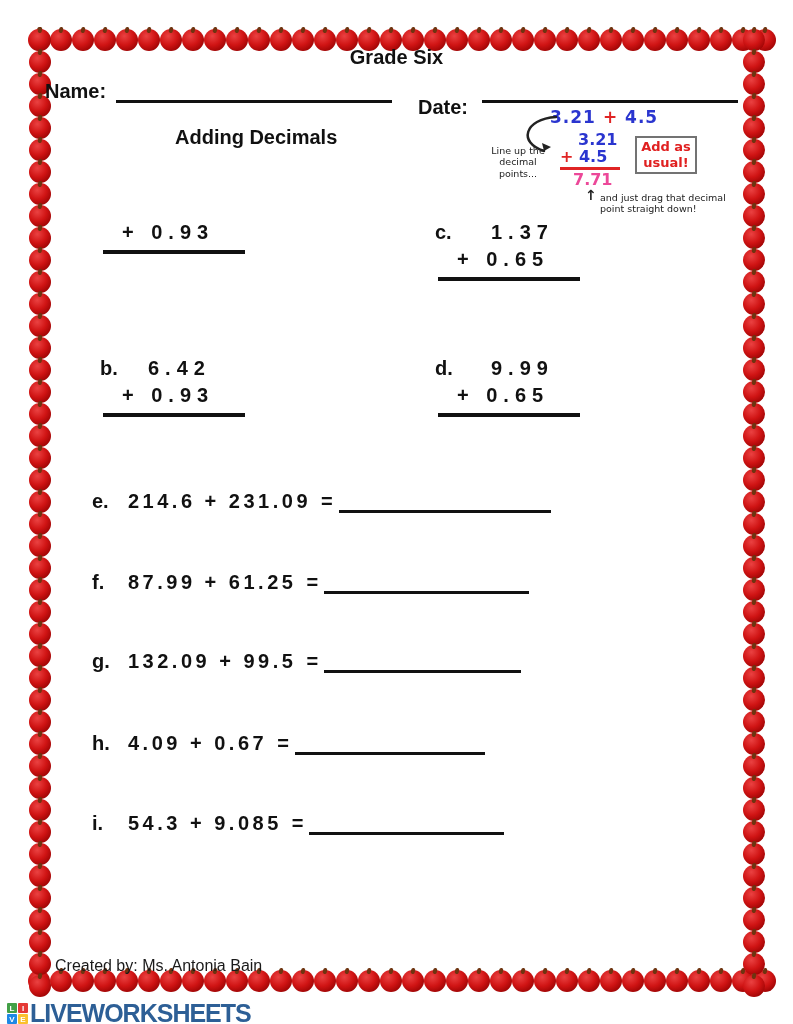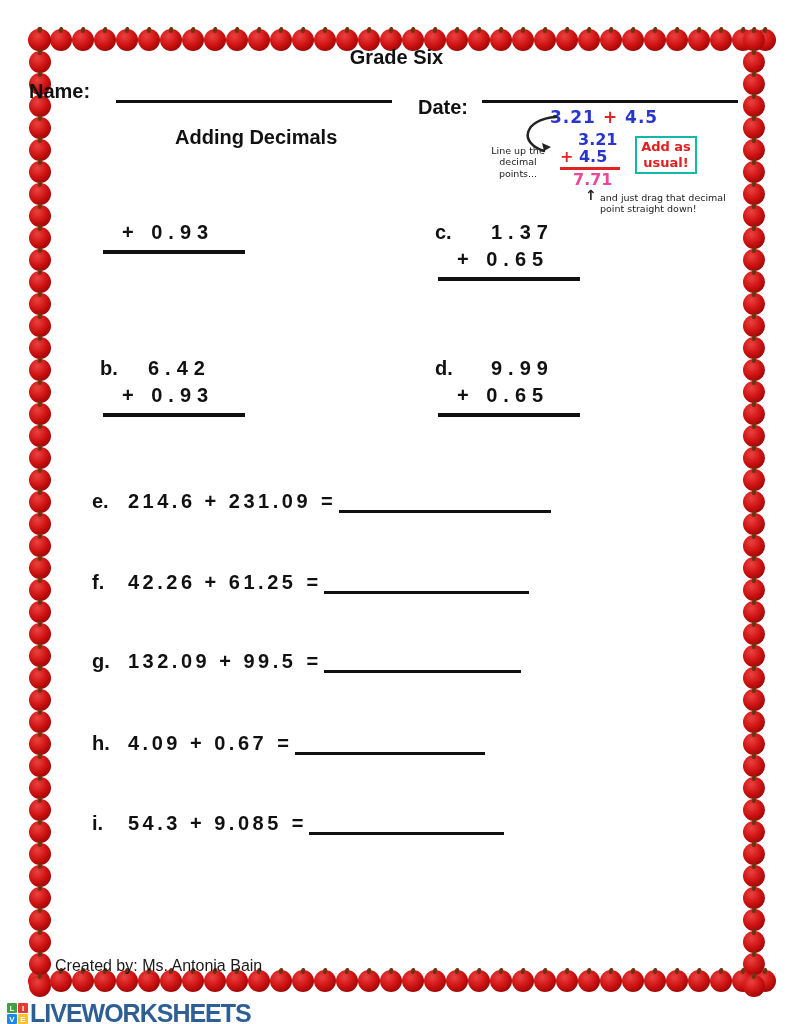--- a/index.html
+++ b/index.html
@@ -30,21 +30,21 @@
   
   .example{position:absolute;left:478px;top:103px;width:260px;height:120px;font-family:"DejaVu Sans",sans-serif;}
   .ex-inline{position:absolute;left:72px;top:4px;font-size:17px;font-weight:bold;letter-spacing:1px;}
   .ex-note1{position:absolute;left:2px;top:42px;width:76px;font-size:9.5px;line-height:1.2;
     text-align:center;color:#222;}
   .ex-arrow-svg{position:absolute;left:38px;top:10px;}
   .ex-stack{position:absolute;left:82px;top:28px;width:62px;font-size:16px;font-weight:bold;line-height:17px;}
   .ex-stack .r1{padding-left:18px;}
   .ex-line{height:0;border-top:3px solid #e02424;margin:2px 0 1px 0;width:60px;}
   .ex-result{padding-left:13px;}
-  .ex-badge{position:absolute;left:157px;top:33px;width:58px;height:34px;border:2px solid #14b8a6;
+  .ex-badge{position:absolute;left:157px;top:33px;width:58px;height:34px;border:2px solid #737373;
     display:flex;align-items:center;justify-content:center;text-align:center;
     font-size:13px;line-height:1.2;font-weight:bold;color:#e02020;}
   .ex-up{position:absolute;left:107px;top:84px;font-size:14px;font-weight:bold;color:#222;}
   .ex-note2{position:absolute;left:122px;top:89px;width:128px;font-size:9.5px;line-height:1.2;color:#222;}
   .ink-blue{color:#2a35cf;} .ink-red{color:#e02424;} .ink-purple{color:#ec4899;}
 
   
   .vprob{position:absolute;width:150px;font-size:20px;font-weight:bold;line-height:27px;}
   .vprob .row1 .plabel{display:inline-block;width:48px;letter-spacing:0;}
   .vprob.colcd .row1 .plabel{width:56px;}
@@ -234,21 +234,21 @@
       <div class="apple"></div>
       <div class="apple"></div>
       <div class="apple"></div>
       <div class="apple"></div>
       <div class="apple"></div>
       <div class="apple"></div>
     </div>
 
   <div class="grade-title">Grade Six</div>
 
-  <span class="lbl" style="left:29px;top:80px;">Name:</span>
+  <span class="lbl" style="left:45px;top:80px;">Name:</span>
   <div class="rule" style="left:116px;top:100px;width:276px;"></div>
   <span class="lbl" style="left:418px;top:96px;">Date:</span>
   <div class="rule" style="left:482px;top:100px;width:256px;"></div>
 
   <div class="ws-title">Adding Decimals</div>
 
   <div class="example">
     <div class="ex-inline">
       <span class="ink-blue">3.21</span>
       <span class="ink-red">+</span>
@@ -293,21 +293,21 @@
   <div class="vprob colcd" style="left:435px;top:355px;">
     <div class="row1"><span class="plabel">d.</span><span class="num">9.99</span></div>
     <div class="row2 num">+ 0.65</div>
     <div class="vp-line"></div>
   </div>
 
   <div class="hprob" style="top:490px;">
     <span class="plabel">e.</span><span class="expr">214.6 + 231.09</span><span class="eq">=</span><span class="ans-line" style="width:212px;"></span>
   </div>
   <div class="hprob" style="top:571px;">
-    <span class="plabel">f.</span><span class="expr">42.26 + 61.25</span><span class="eq">=</span><span class="ans-line" style="width:205px;"></span>
+    <span class="plabel">f.</span><span class="expr">87.99 + 61.25</span><span class="eq">=</span><span class="ans-line" style="width:205px;"></span>
   </div>
   <div class="hprob" style="top:650px;">
     <span class="plabel">g.</span><span class="expr">132.09 + 99.5</span><span class="eq">=</span><span class="ans-line" style="width:197px;"></span>
   </div>
   <div class="hprob" style="top:732px;">
     <span class="plabel">h.</span><span class="expr">4.09 + 0.67</span><span class="eq">=</span><span class="ans-line" style="width:190px;"></span>
   </div>
   <div class="hprob" style="top:812px;">
     <span class="plabel">i.</span><span class="expr">54.3 + 9.085</span><span class="eq">=</span><span class="ans-line" style="width:195px;"></span>
   </div>

